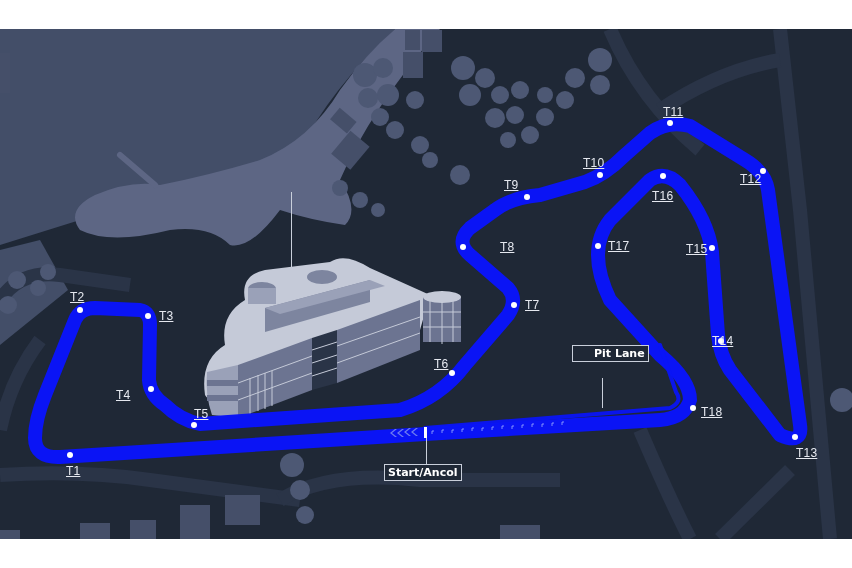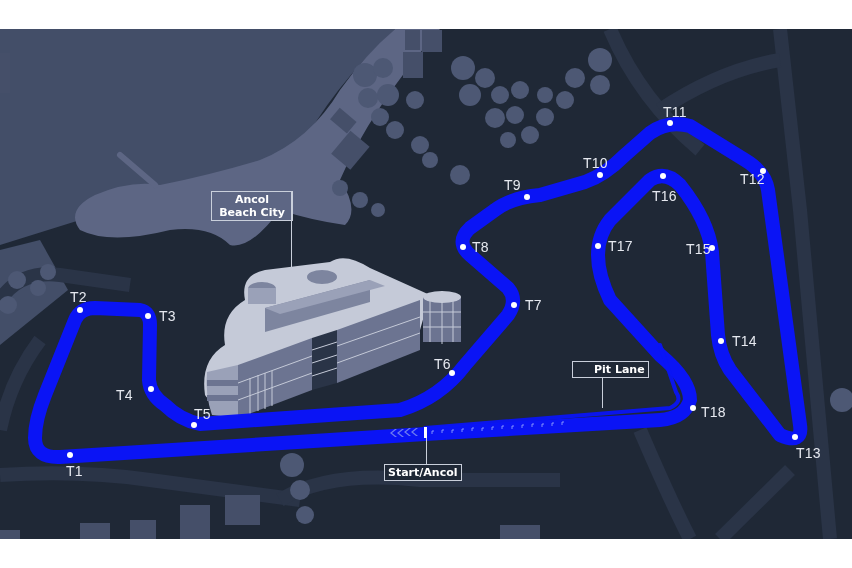--- a/index.html
+++ b/index.html
@@ -1,19 +1,19 @@
 <!DOCTYPE html>
 <html><head>
 <meta charset="utf-8">
 <style>
   html, body { margin: 0; padding: 0; background: #ffffff; }
   body { width: 852px; height: 568px; position: relative; overflow: hidden; font-family: "DejaVu Sans", sans-serif; }
   .map { position: absolute; left: 0; top: 29px; width: 852px; height: 510px; background: #1f2836; overflow: hidden; }
   svg { position: absolute; left: 0; top: 0; }
-  .turn-label { position: absolute; font-family: "Liberation Sans", sans-serif; font-size: 14px; color: #e6e9f0; letter-spacing: 0.2px; line-height: 10px; white-space: nowrap; }
+  .turn-label { position: absolute; font-family: "Liberation Sans", sans-serif; font-size: 12px; color: #e6e9f0; letter-spacing: 0.2px; line-height: 10px; white-space: nowrap; text-decoration: underline; }
   .callout { position: absolute; border: 1px solid #c9cfdb; color: #ffffff; font-family: "DejaVu Sans", sans-serif; font-weight: bold; text-align: center; padding: 1px 3px; line-height: 13px; }
   .callout.dark { background: #1f2836; font-size: 11px; }
   .callout.light { background: #5d6684; font-size: 11px; }
   .leader { position: absolute; width: 1px; background: #c9cfdb; }
 </style>
 </head>
 <body>
 
 <div class="map">
   <svg width="852" height="510" viewBox="0 29 852 510">
@@ -180,36 +180,32 @@
     </g>
   </svg>
 
   <span class="turn-label" style="left:66px;top:437px">T1</span>
   <span class="turn-label" style="left:70px;top:263px">T2</span>
   <span class="turn-label" style="left:159px;top:282px">T3</span>
   <span class="turn-label" style="left:116px;top:361px">T4</span>
   <span class="turn-label" style="left:194px;top:380px">T5</span>
   <span class="turn-label" style="left:434px;top:330px">T6</span>
   <span class="turn-label" style="left:525px;top:271px">T7</span>
-  <span class="turn-label" style="left:472px;top:213px">T8</span>
+  <span class="turn-label" style="left:500px;top:213px">T8</span>
   <span class="turn-label" style="left:504px;top:151px">T9</span>
   <span class="turn-label" style="left:583px;top:129px">T10</span>
   <span class="turn-label" style="left:663px;top:78px">T11</span>
   <span class="turn-label" style="left:740px;top:145px">T12</span>
   <span class="turn-label" style="left:796px;top:419px">T13</span>
-  <span class="turn-label" style="left:732px;top:307px">T14</span>
+  <span class="turn-label" style="left:712px;top:307px">T14</span>
   <span class="turn-label" style="left:686px;top:215px">T15</span>
   <span class="turn-label" style="left:652px;top:162px">T16</span>
   <span class="turn-label" style="left:608px;top:212px">T17</span>
   <span class="turn-label" style="left:701px;top:378px">T18</span>
 
-  <div class="callout light" style="left:211px;top:162px;width:74px;">
-    <div>Ancol</div>
-    <div>Beach City</div>
-  </div>
   <div class="leader" style="left:291px;top:163px;height:75px;"></div>
 
-  <div class="callout dark" style="left:572px;top:332px;padding-left:21px;">Pit Lane</div>
+  <div class="callout dark" style="left:572px;top:316px;padding-left:21px;">Pit Lane</div>
   <div class="leader" style="left:602px;top:349px;height:30px;"></div>
 
   <div class="callout dark" style="left:384px;top:435px;">Start/Ancol</div>
   <div class="leader" style="left:426px;top:409px;height:27px;"></div>
 </div>
 
 </body></html>

